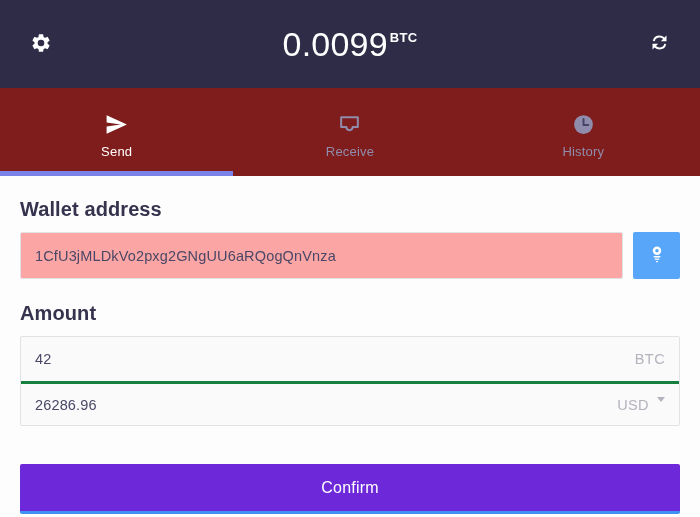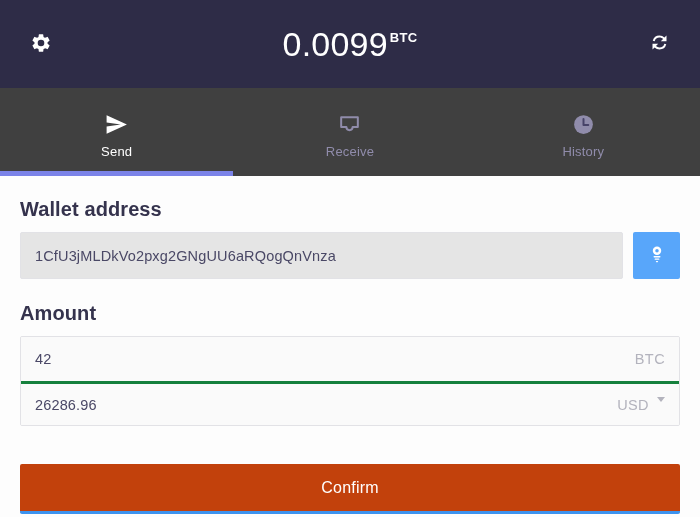--- a/index.html
+++ b/index.html
@@ -76,21 +76,21 @@
     vertical-align: super;
     margin-left: 2px;
     letter-spacing: 0.3px;
     position: relative;
     top: -8px;
   }
 
   
   .tabbar {
     height: 88px;
-    background: #404040;
+    background: #7f1d1d;
     display: flex;
     flex: none;
     position: relative;
   }
 
   .tab {
     flex: 1 1 0;
     display: flex;
     flex-direction: column;
     align-items: center;
@@ -145,21 +145,21 @@
   .address-row {
     display: flex;
     align-items: stretch;
     gap: 10px;
     margin-bottom: 23px;
   }
 
   .text-input {
     flex: 1 1 auto;
     height: 47px;
-    background: #e5e5e5;
+    background: #fca5a5;
     border: 1px solid #e2e2e6;
     border-radius: 2px;
     display: flex;
     align-items: center;
     padding: 0 14px;
     font-size: 14.5px;
     color: #4a4866;
     letter-spacing: 0.15px;
     font-family: "Liberation Sans", sans-serif;
     outline: none;
@@ -233,21 +233,21 @@
     height: 0;
     border-left: 4.5px solid transparent;
     border-right: 4.5px solid transparent;
     border-top: 5px solid #b3b3bd;
   }
 
   
   .confirm-btn {
     width: 100%;
     height: 50px;
-    background: #c2410c;
+    background: #6d28d9;
     border: none;
     border-bottom: 3px solid #3d93ef;
     border-radius: 2px;
     color: #ffffff;
     font-size: 16px;
     font-family: "Liberation Sans", sans-serif;
     letter-spacing: 0.2px;
     cursor: pointer;
     display: flex;
     align-items: center;

